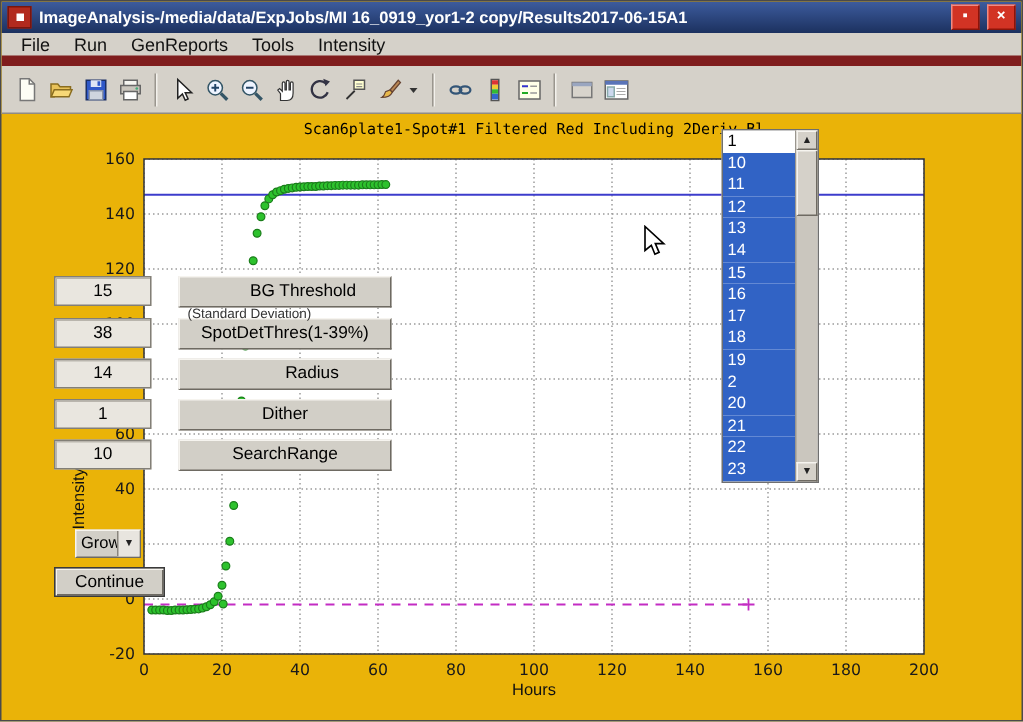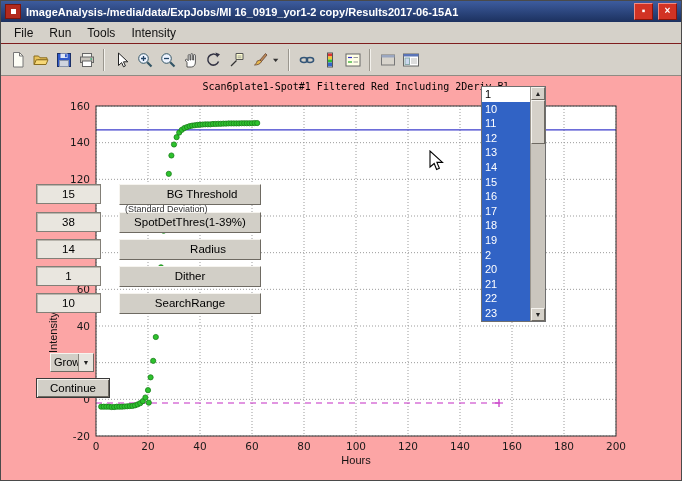--- a/index.html
+++ b/index.html
@@ -1,30 +1,30 @@
 <!DOCTYPE html>
 <html><head>
 <meta charset="utf-8">
 <style>
   html,body{margin:0;padding:0;background:#9a9a9a;font-family:"Liberation Sans","DejaVu Sans",sans-serif;}
-  #window{position:relative;width:682px;height:481px;background:#fca5a5;border:1px solid #4a4a4a;
+  #window{position:relative;width:682px;height:481px;background:#eab308;border:1px solid #4a4a4a;
           box-sizing:border-box;overflow:hidden;}
   
   #titlebar{position:absolute;left:0;top:0;right:0;height:21px;
             background:linear-gradient(#3d5c9e,#1c315f);display:flex;align-items:center;
             padding:0 4px;gap:5px;box-sizing:border-box;}
   #win-icon{width:14px;height:13px;background:#b22a1e;border:1px solid #7a150d;
             display:flex;align-items:center;justify-content:center;}
   #win-icon span{width:5px;height:5px;background:#fff;display:block;}
   #win-title{flex:1;color:#fff;font-size:11px;font-weight:bold;white-space:nowrap;overflow:hidden;}
   .win-btn{width:17px;height:15px;background:#d23324;border:1px solid;border-color:#ef8d84 #8c1409 #8c1409 #ef8d84;
            color:#fff;font-size:10px;line-height:13px;text-align:center;font-weight:bold;}
   
   #menubar{position:absolute;left:0;top:21px;right:0;height:22px;background:#d5d1c9;
-           border-bottom:1px solid #7f1d1d;display:flex;align-items:center;padding-left:5px;box-sizing:border-box;}
+           border-bottom:7px solid #7f1d1d;display:flex;align-items:center;padding-left:5px;box-sizing:border-box;}
   .menu-item{font-size:12px;color:#111;padding:3px 8px;}
   
   #toolbar{position:absolute;left:0;top:43px;right:0;height:32px;background:#d5d1c9;
            border-bottom:1px solid #8f8b83;display:flex;align-items:center;padding-left:5px;box-sizing:border-box;}
   .tool-btn{width:23px;height:24px;display:flex;align-items:center;justify-content:center;}
   .tool-btn.narrow{width:12px;}
   .tool-sep{width:0;height:22px;border-left:1px solid #9a968e;border-right:1px solid #f3f1ec;margin:0 5px;}
   
   #plot-svg{position:absolute;left:40px;top:78px;}
   #plot-svg text{font-size:10.5px;fill:#1a1a1a;font-family:"DejaVu Sans","Liberation Sans",sans-serif;}
@@ -75,20 +75,21 @@
         <span></span>
       </div>
     <div id="win-title">ImageAnalysis-/media/data/ExpJobs/MI 16_0919_yor1-2 copy/Results2017-06-15A1</div>
     <div class="win-btn">▪</div>
     <div class="win-btn">×</div>
   </div>
 
   <div id="menubar">
       <div class="menu-item">File</div>
       <div class="menu-item">Run</div>
+      <div class="menu-item">GenReports</div>
       <div class="menu-item">Tools</div>
       <div class="menu-item">Intensity</div>
     </div>
 
   <div id="toolbar">
       <div class="tool-btn">
         <svg width="18" height="18" viewBox="0 0 18 18">
           <path d="M4.5,1.5 h6 l3.5,3.5 v11 h-9.5 z" fill="#fdfdf5" stroke="#777"></path>
           <path d="M10.5,1.5 v3.5 h3.5" fill="none" stroke="#777"></path>
         </svg>

